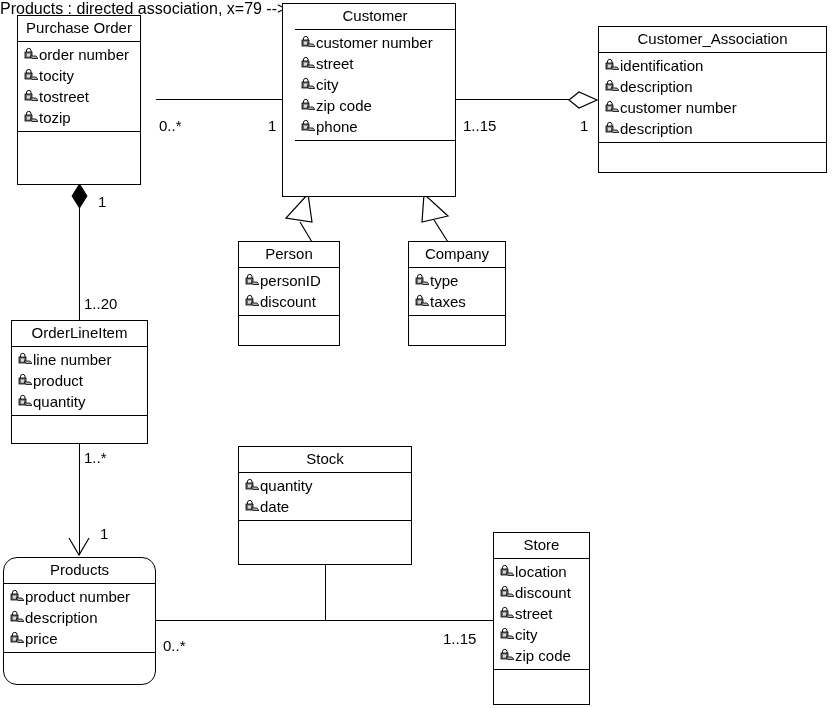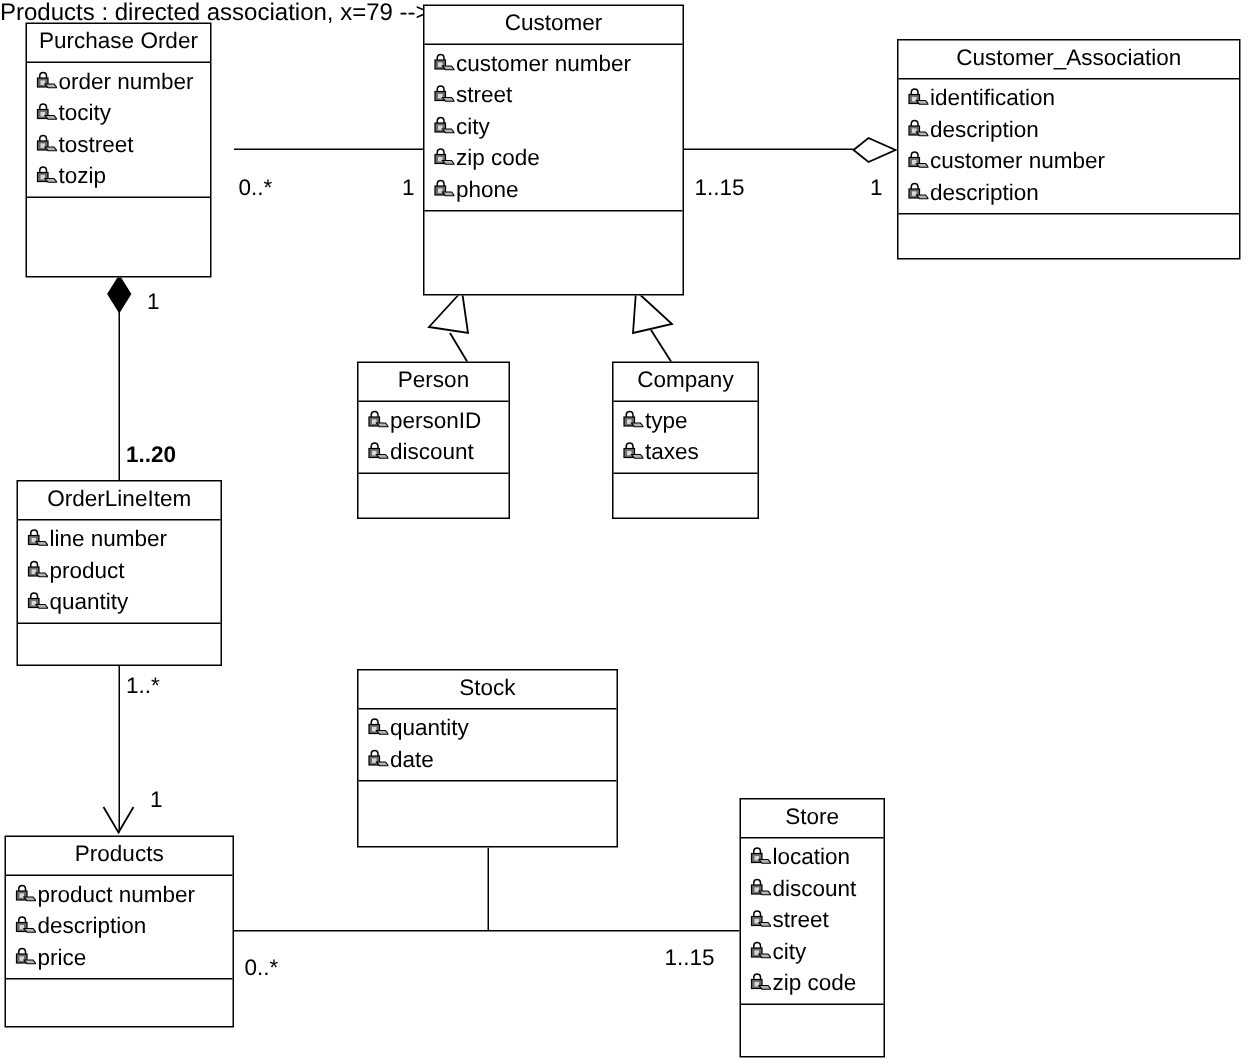--- a/index.html
+++ b/index.html
@@ -120,21 +120,21 @@
     <polygon points="16,2 14,30 40,24" fill="#ffffff" stroke="#000000" stroke-width="1.2"></polygon>
     <line x1="26" y1="28" x2="40" y2="50" stroke="#000000" stroke-width="1.2"></line>
   </svg>
 
   
   <div class="edge-v" style="left:79px; top:185px; height:135px;"></div>
   <svg class="glyph" style="left:69px; top:183px;" width="21" height="28" viewBox="0 0 21 28">
     <polygon points="10.5,1 18,13 10.5,25 3,13" fill="#000000" stroke="#000000" stroke-width="1"></polygon>
   </svg>
   <div class="mult" style="left:98px; top:194px;">1</div>
-  <div class="mult" style="left:84px; top:296px;font-weight:bold;">1..20</div>
+  <div class="mult" style="left:84px; top:296px;">1..20</div>
 
    Products : directed association, x=79 --&gt;
   <div class="edge-v" style="left:79px; top:443px; height:112px;"></div>
   <svg class="glyph" style="left:65px; top:524px;" width="30" height="34" viewBox="0 0 30 34">
     <polyline points="4,14 14,31 24,14" fill="none" stroke="#000000" stroke-width="1.2"></polyline>
   </svg>
   <div class="mult" style="left:84px; top:450px;">1..*</div>
   <div class="mult" style="left:100px; top:526px;">1</div>
 
   
@@ -183,21 +183,21 @@
             <rect x="5" y="6.6" width="3" height="3" fill="#d8d8d8"></rect>
             <path d="M8 9 L14 9 L16 11.5 L10 11.5 Z" fill="#b4b4b4" stroke="#000" stroke-width="0.8"></path>
           </svg>
         <span class="attr-label">tozip</span>
       </div>
     </div>
     <div class="uml-ops"></div>
   </div>
 
   
-  <div class="uml-class" style="left:282px; top:3px; width:174px; height:194px;">
+  <div class="uml-class" style="left:282px; top:3px; width:174px; height:194px;padding-left:12px;">
     <div class="uml-title">Customer</div>
     <div class="uml-attrs">
       <div class="attr-row">
         <svg class="lock-icon" viewBox="0 0 16 15">
             <rect x="3" y="5" width="7" height="6" fill="#6b6b6b" stroke="#000" stroke-width="0.8"></rect>
             <path d="M4.5 5 V3.2 A2.3 2.3 0 0 1 9 3.2 V5" fill="none" stroke="#000" stroke-width="1"></path>
             <rect x="5" y="6.6" width="3" height="3" fill="#d8d8d8"></rect>
             <path d="M8 9 L14 9 L16 11.5 L10 11.5 Z" fill="#b4b4b4" stroke="#000" stroke-width="0.8"></path>
           </svg>
         <span class="attr-label">customer number</span>
@@ -393,21 +393,21 @@
             <rect x="5" y="6.6" width="3" height="3" fill="#d8d8d8"></rect>
             <path d="M8 9 L14 9 L16 11.5 L10 11.5 Z" fill="#b4b4b4" stroke="#000" stroke-width="0.8"></path>
           </svg>
         <span class="attr-label">date</span>
       </div>
     </div>
     <div class="uml-ops" style="height:41px;"></div>
   </div>
 
   
-  <div class="uml-class" style="left:3px; top:557px; width:153px; height:128px;">
+  <div class="uml-class" style="left:3px; top:557px; width:153px; height:128px;border-radius:14px;">
     <div class="uml-title">Products</div>
     <div class="uml-attrs">
       <div class="attr-row">
         <svg class="lock-icon" viewBox="0 0 16 15">
             <rect x="3" y="5" width="7" height="6" fill="#6b6b6b" stroke="#000" stroke-width="0.8"></rect>
             <path d="M4.5 5 V3.2 A2.3 2.3 0 0 1 9 3.2 V5" fill="none" stroke="#000" stroke-width="1"></path>
             <rect x="5" y="6.6" width="3" height="3" fill="#d8d8d8"></rect>
             <path d="M8 9 L14 9 L16 11.5 L10 11.5 Z" fill="#b4b4b4" stroke="#000" stroke-width="0.8"></path>
           </svg>
         <span class="attr-label">product number</span>

